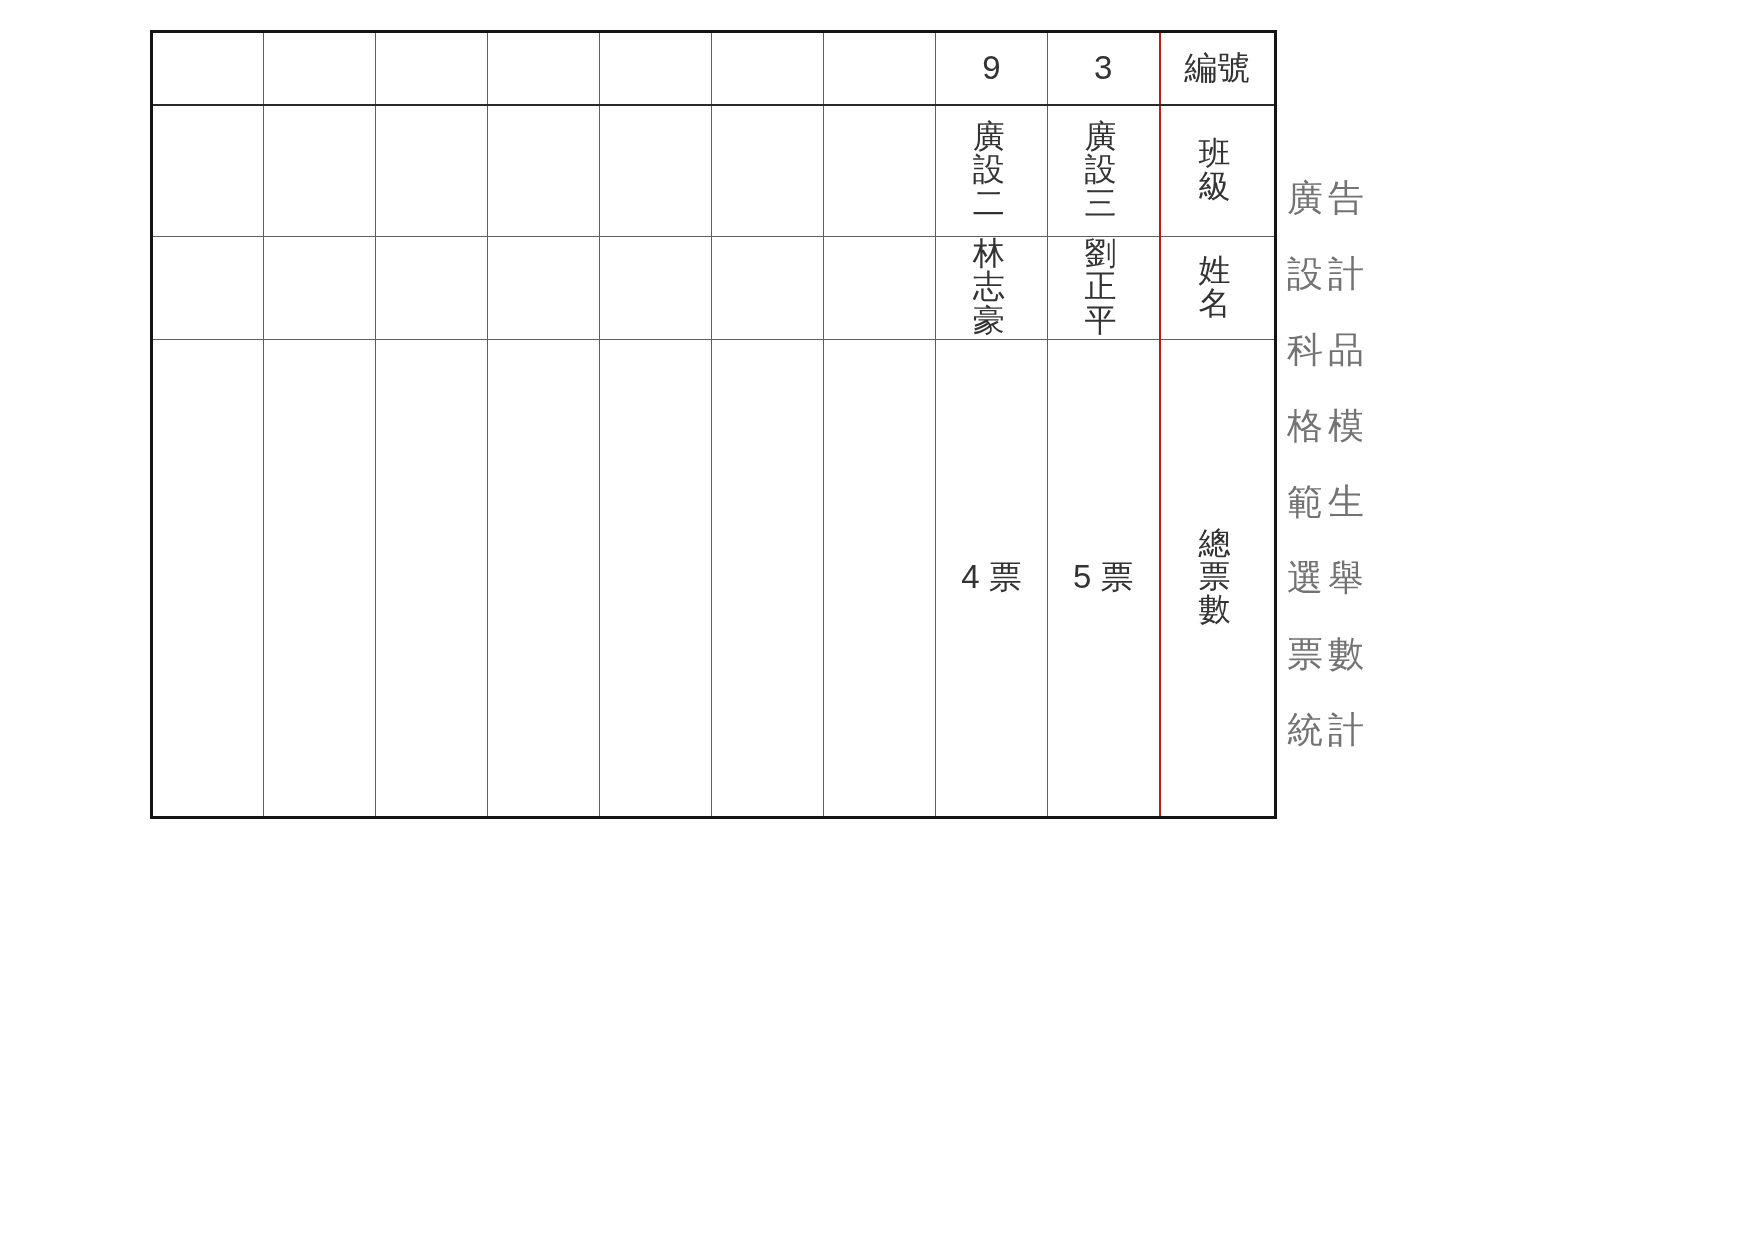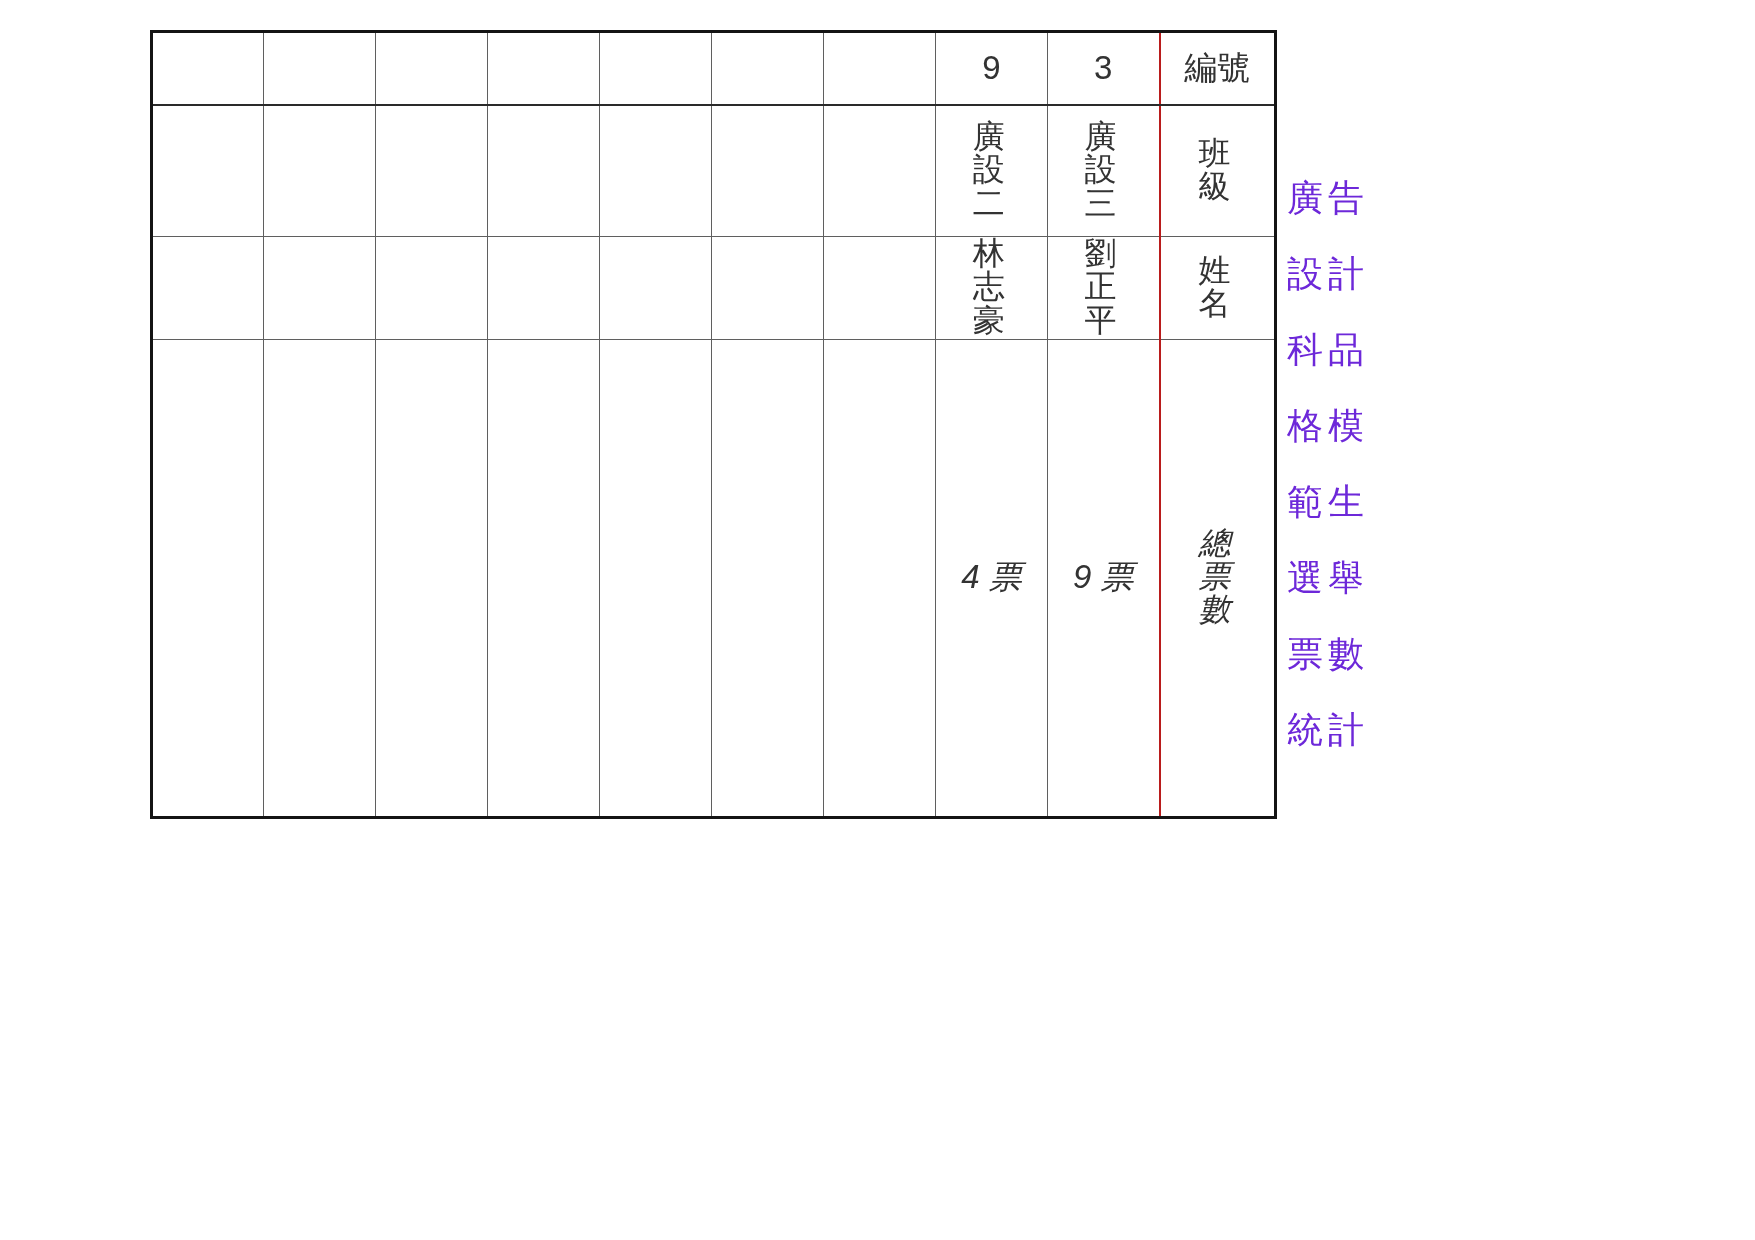--- a/index.html
+++ b/index.html
@@ -43,21 +43,21 @@
   table.sheet tr.r1 td {
     border-bottom: 2px solid #2a2a2a;
   }
   
   table.sheet td.hdr {
     border-left: 2px solid #b91c1c;
   }
   tr.r1 { height: 73px; }
   tr.r2 { height: 132px; }
   tr.r3 { height: 93px; margin-top: 48px; }
-  tr.r4 { height: 478px; font-style: italic; }
+  tr.r4 { height: 478px; }
   col.c-data { width: 112px; }
   col.c-head { width: 116px; }
   
   .vtext {
     display: inline-block;
     width: 1.18em;
     line-height: 1.04;
     word-break: break-all;
     text-align: left;
     font-size: 32px;
@@ -70,21 +70,21 @@
   .title {
     position: absolute;
     left: 1287px;
     top: 160px;
     width: 88px;
     font-size: 36px;
     font-weight: 300;
     line-height: 76px;
     letter-spacing: 5px;
     word-break: break-all;
-    color: #6d28d9;
+    color: #737373;
   }
 </style>
 </head>
 <body>
 
 <div class="page">
 
   <table class="sheet">
     <colgroup>
       <col class="c-data">
@@ -162,21 +162,21 @@
       <td></td>
       <td></td>
       <td></td>
       <td></td>
       <td></td>
       <td></td>
       <td>
         <span class="htext">4 票</span>
       </td>
       <td>
-        <span class="htext">9 票</span>
+        <span class="htext">5 票</span>
       </td>
       <td class="hdr">
         <span class="vtext">總票數</span>
       </td>
     </tr>
   </tbody>
     </table>
 
   <div class="title">廣告設計科品格模範生選舉票數統計</div>
 

